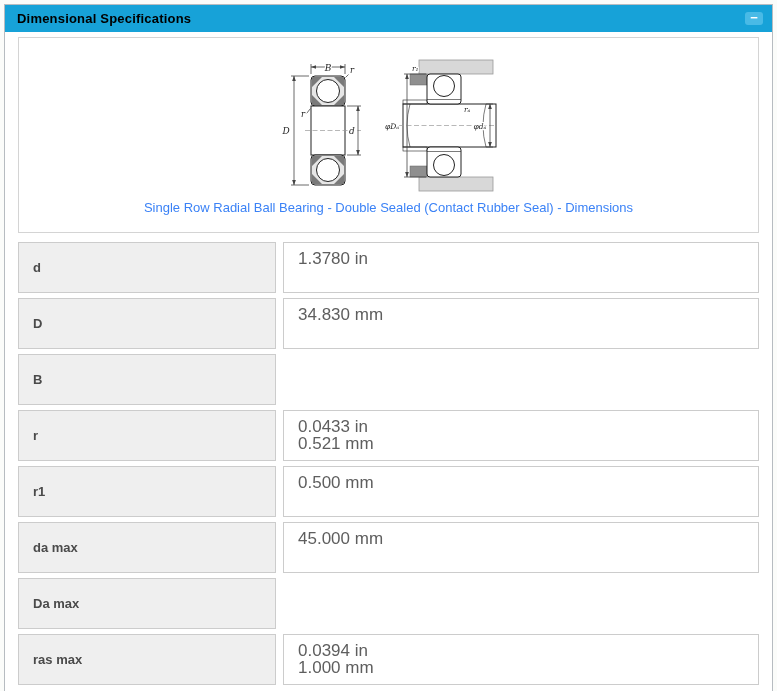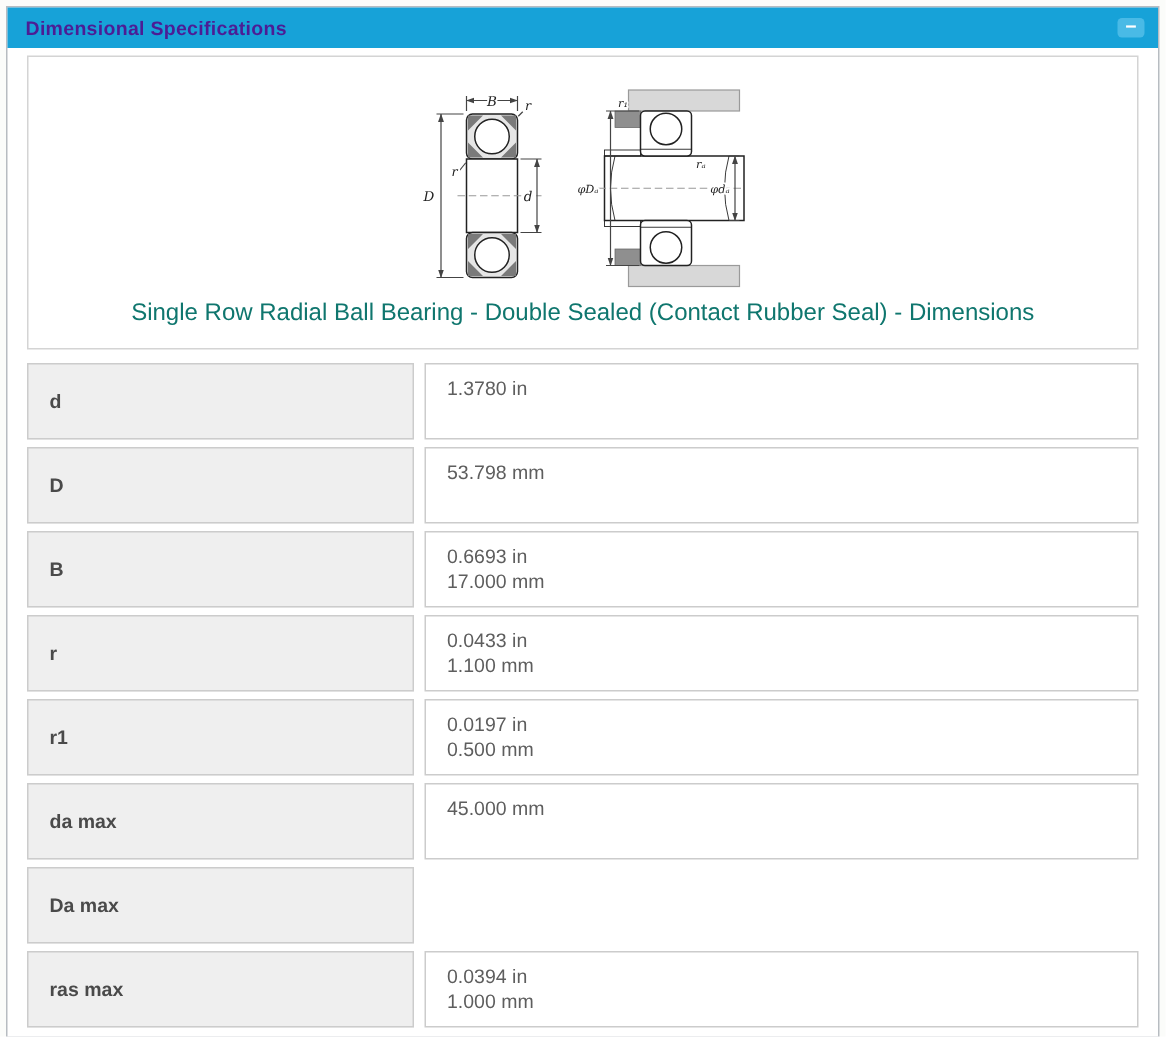--- a/index.html
+++ b/index.html
@@ -7,43 +7,43 @@
     width:777px;height:691px;overflow:hidden;
     background:#fbfcfa;
     font-family:"Liberation Sans",sans-serif;
   }
   .page{box-sizing:border-box;padding:4px 4px 0;}
   .panel{border:1px solid #b7bcc1;background:#fff;}
   .panel-header{
     background:#17a2d8;height:27px;display:flex;align-items:center;
     padding:0 9px 0 12px;
   }
-  .panel-title{color:#4c1d95;font-weight:bold;font-size:13px;letter-spacing:.2px;}
+  .panel-title{color:#000000;font-weight:bold;font-size:13px;letter-spacing:.2px;}
   .collapse-btn{
     margin-left:auto;width:18px;height:13px;border:none;border-radius:3px;
     background:#49bae6;color:#fff;font-weight:bold;font-size:13px;line-height:9px;
     display:flex;align-items:center;justify-content:center;padding:0 0 2px 0;cursor:pointer;
     font-family:"Liberation Sans",sans-serif;
   }
   .panel-body{padding:5px 13px 1px;}
   .figure-box{
     margin:0;border:1px solid #d4d4d4;height:196px;box-sizing:border-box;
     display:flex;flex-direction:column;align-items:center;padding-top:20px;background:#fff;
   }
-  .figure-box figcaption{font-size:16px;color:#0f766e;margin-top:7px;text-align:right;}
+  .figure-box figcaption{font-size:13px;color:#3b82f6;margin-top:7px;text-align:right;}
   .spec-table{margin-top:9px;}
   .spec-row{display:flex;column-gap:7px;height:51px;margin-bottom:5px;}
   .spec-label{
     box-sizing:border-box;width:258px;background:#efefef;border:1px solid #ccc;
     display:flex;align-items:center;padding-left:14px;
     font-size:13px;font-weight:bold;color:#4a4a4a;
   }
   .spec-value{
     box-sizing:border-box;flex:1;background:#fff;border:1px solid #ccc;
-    padding:7px 14px;font-size:13px;color:#5e5e5e;line-height:17px;
+    padding:7px 14px;font-size:17px;color:#5e5e5e;line-height:17px;
   }
   
   .part{stroke:#222;stroke-width:1;}
   .thin{stroke:#222;stroke-width:.6;fill:none;}
   .dl{stroke:#444;stroke-width:.8;fill:none;}
   .cl{stroke:#999;stroke-width:.7;stroke-dasharray:5 2.5;fill:none;}
   .dim{
     font-family:"DejaVu Serif",serif;font-style:italic;fill:#222;
     paint-order:stroke;stroke:#fff;stroke-width:2.5px;stroke-linejoin:round;
   }
@@ -133,44 +133,39 @@
   <div class="spec-row">
     <div class="spec-label">d</div>
     <div class="spec-value">
       <div>1.3780 in</div>
     </div>
   </div>
 
   <div class="spec-row">
     <div class="spec-label">D</div>
     <div class="spec-value">
-      <div>53.798 mm</div>
+      <div>34.830 mm</div>
     </div>
   </div>
 
   <div class="spec-row">
     <div class="spec-label">B</div>
-    <div class="spec-value">
-      <div>0.6693 in</div>
-      <div>17.000 mm</div>
-    </div>
   </div>
 
   <div class="spec-row">
     <div class="spec-label">r</div>
     <div class="spec-value">
       <div>0.0433 in</div>
-      <div>1.100 mm</div>
+      <div>0.521 mm</div>
     </div>
   </div>
 
   <div class="spec-row">
     <div class="spec-label">r1</div>
     <div class="spec-value">
-      <div>0.0197 in</div>
       <div>0.500 mm</div>
     </div>
   </div>
 
   <div class="spec-row">
     <div class="spec-label">da max</div>
     <div class="spec-value">
       <div>45.000 mm</div>
     </div>
   </div>

